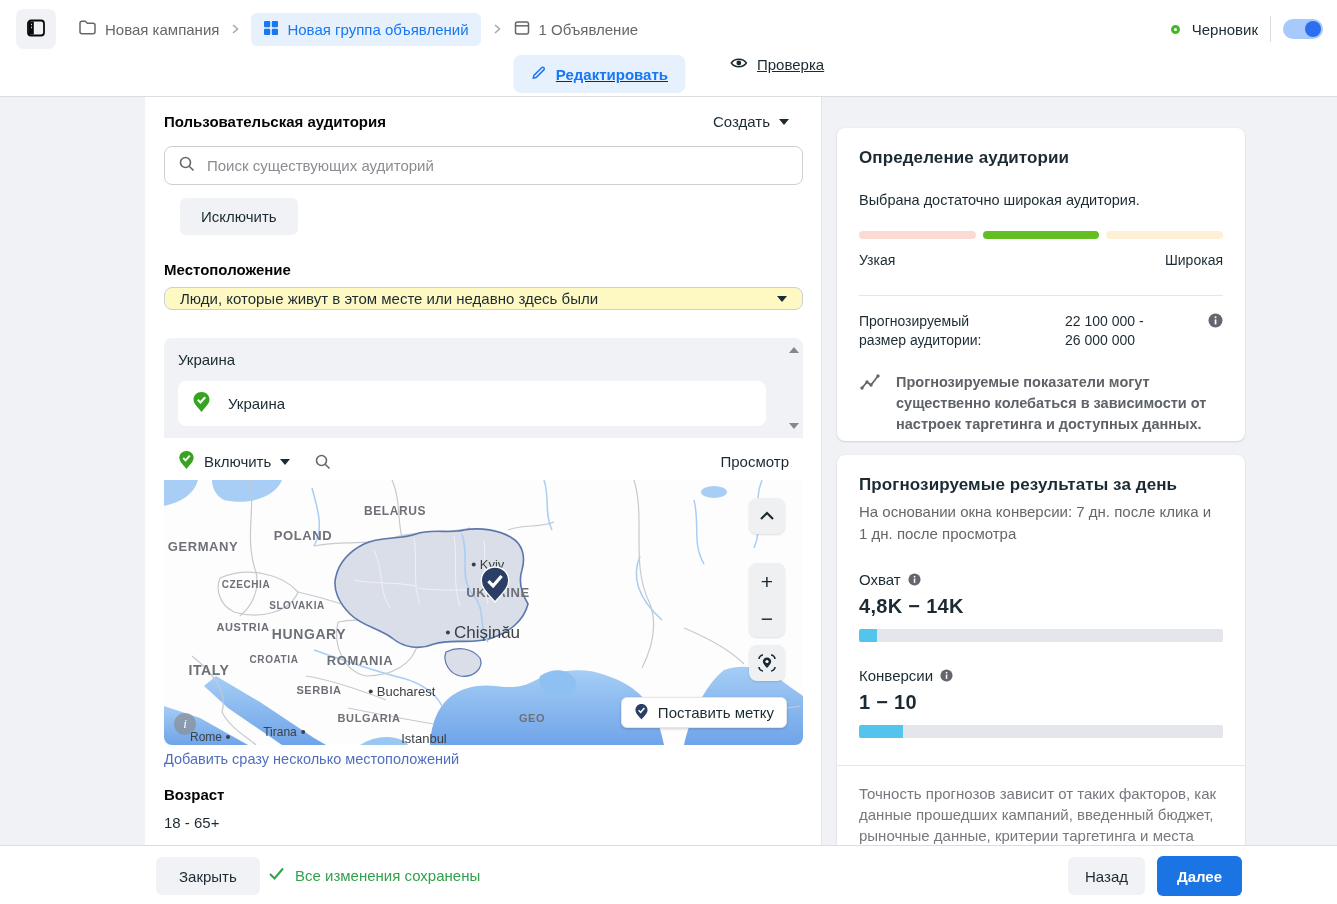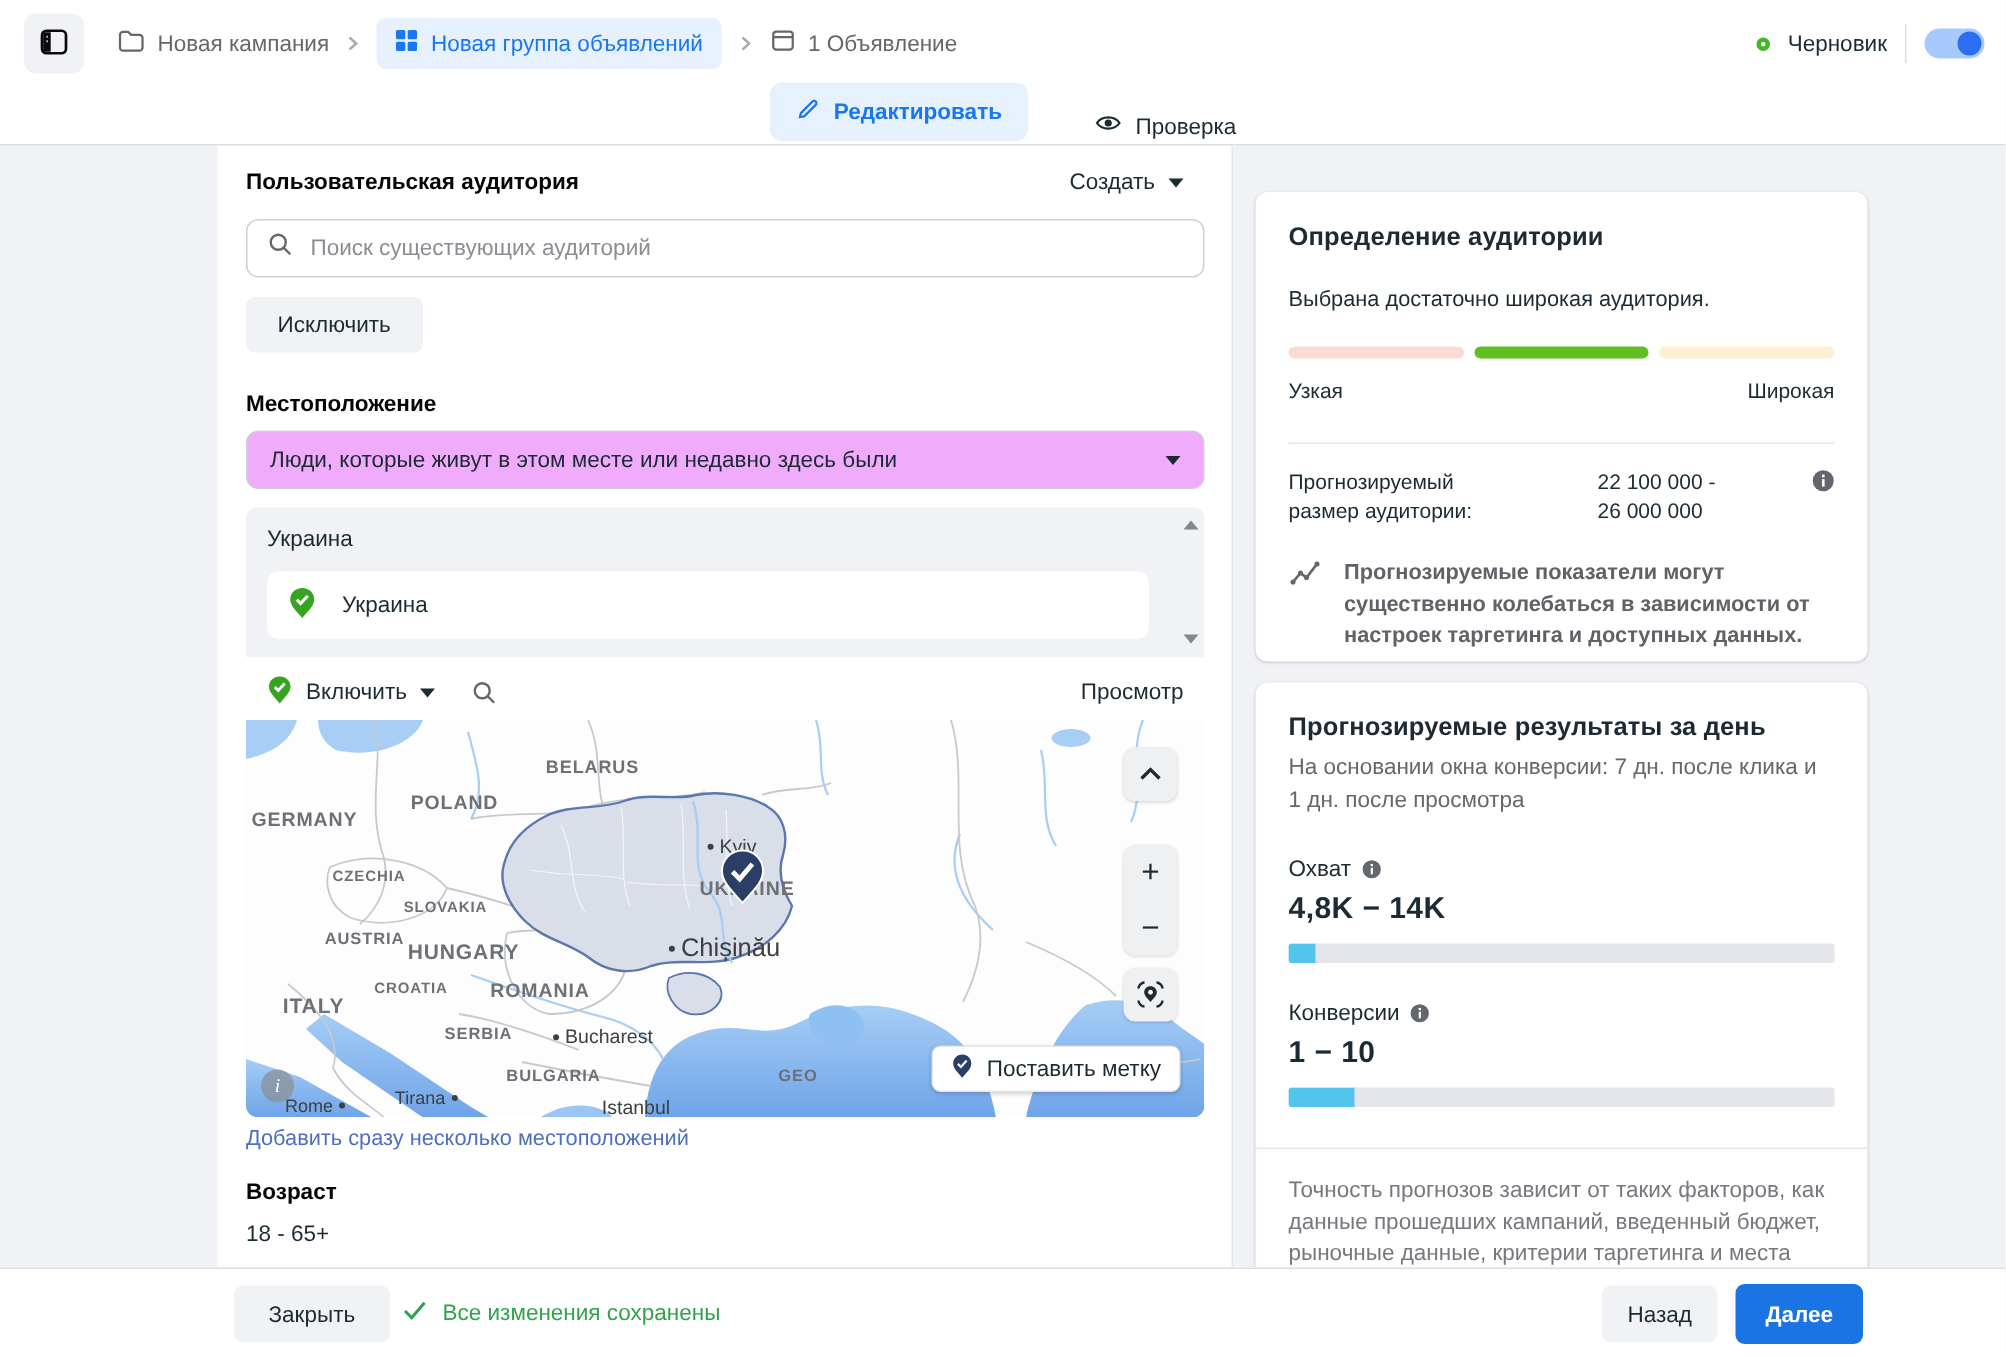--- a/index.html
+++ b/index.html
@@ -15,37 +15,37 @@
   .breadcrumb { position:absolute; left:78px; top:9px; height:40px; display:flex; align-items:center; gap:10px; }
   .crumb { display:flex; align-items:center; gap:8px; font-size:15px; color:var(--muted); background:none; border:none; }
   .crumb.active { background:var(--pillBg); color:var(--accent); padding:7px 12px; border-radius:6px; }
   .chev { display:flex; align-items:center; }
   .status-area { position:absolute; right:14px; top:9px; height:40px; display:flex; align-items:center; gap:12px; }
   .draft-dot { width:9px; height:9px; border:3px solid #42b72a; border-radius:50%; }
   .status-label { font-size:15px; color:var(--text); }
   .vdiv { width:1px; height:26px; background:var(--border); }
   .toggle { width:40px; height:20px; border:none; border-radius:10px; background:#a7c9fb; position:relative; }
   .toggle .knob { position:absolute; right:2px; top:2px; width:16px; height:16px; border-radius:50%; background:#2d6ef0; }
-  .tabs { position:absolute; left:50%; transform:translateX(-50%); top:55px; display:flex; align-items:flex-end; gap:44px; }
+  .tabs { position:absolute; left:50%; transform:translateX(-50%); top:55px; display:flex; align-items:flex-start; gap:44px;text-decoration:underline; }
   .tab { display:flex; align-items:center; gap:9px; font-size:15px; border:none; background:none; color:var(--text); }
   .tab.active { background:var(--pillBg); color:var(--accent); font-weight:700; padding:9px 17px; border-radius:8px; }
 
   
   #main { position:absolute; top:97px; bottom:59px; left:0; right:0; background:var(--pageBg); overflow:hidden; }
   #left-panel { position:absolute; left:145px; top:0; width:677px; height:100%; background:#fff; border-right:1px solid #e4e6eb; }
   .h-row { position:absolute; top:16px; left:19px; width:639px; display:flex; justify-content:space-between; align-items:center; }
   .section-title { font-size:15px; font-weight:700; color:#050505; }
   .create-btn { display:flex; align-items:center; gap:9px; font-size:15px; color:var(--text); background:none; border:none; padding-right:14px; }
   .caret { width:0; height:0; border-left:5px solid transparent; border-right:5px solid transparent; border-top:6px solid #1c2b33; }
   .search-box { position:absolute; top:49px; left:19px; width:639px; height:39px; border:1px solid #ccd0d5; border-radius:8px; display:flex; align-items:center; gap:11px; padding:0 13px; background:#fff; }
   .search-box input { border:none; outline:none; font-size:15px; flex:1; color:var(--text); background:transparent; }
   input::placeholder { color:#8a8d91; }
-  .exclude-btn { position:absolute; top:101px; left:19px; height:37px; padding:0 21px; background:#f0f2f5; border:none; border-radius:6px; font-size:15px; color:var(--text); }
+  .exclude-btn { position:absolute; top:101px; left:35px; height:37px; padding:0 21px; background:#f0f2f5; border:none; border-radius:6px; font-size:15px; color:var(--text); }
   .loc-title { position:absolute; top:164px; left:19px; }
-  .select { position:absolute; top:190px; left:19px; width:639px; height:39px; border:1px solid #ccd0d5; border-radius:8px; display:flex; align-items:center; justify-content:space-between; padding:0 15px; font-size:15px; color:var(--text); background:#f0abfc; }
+  .select { position:absolute; top:190px; left:19px; width:639px; height:23px; border:1px solid #ccd0d5; border-radius:8px; display:flex; align-items:center; justify-content:space-between; padding:0 15px; font-size:15px; color:var(--text); background:#fef9c3; }
 
   .loc-widget { position:absolute; top:241px; left:19px; width:639px; height:407px; border-radius:8px; overflow:hidden; }
   .loc-list { height:100px; background:#f0f2f5; position:relative; }
   .loc-list-header { position:absolute; left:14px; top:13px; font-size:15px; color:var(--text); }
   .loc-pill { position:absolute; left:14px; top:43px; width:588px; height:45px; background:#fff; border:none; border-radius:8px; display:flex; align-items:center; gap:17px; padding:0 14px; font-size:15px; color:var(--text); }
   .scrollbar { position:absolute; right:1px; top:0; bottom:0; width:16px; display:flex; flex-direction:column; justify-content:space-between; align-items:center; padding:7px 0; }
   .scroll-arrow { background:none; border:none; display:flex; padding:2px; }
   .tri-up { width:0; height:0; border-left:5px solid transparent; border-right:5px solid transparent; border-bottom:6px solid #84878b; }
   .tri-down { width:0; height:0; border-left:5px solid transparent; border-right:5px solid transparent; border-top:6px solid #84878b; }
   .loc-include { height:42px; background:#fff; display:flex; align-items:center; gap:10px; padding:5px 14px 0; }

